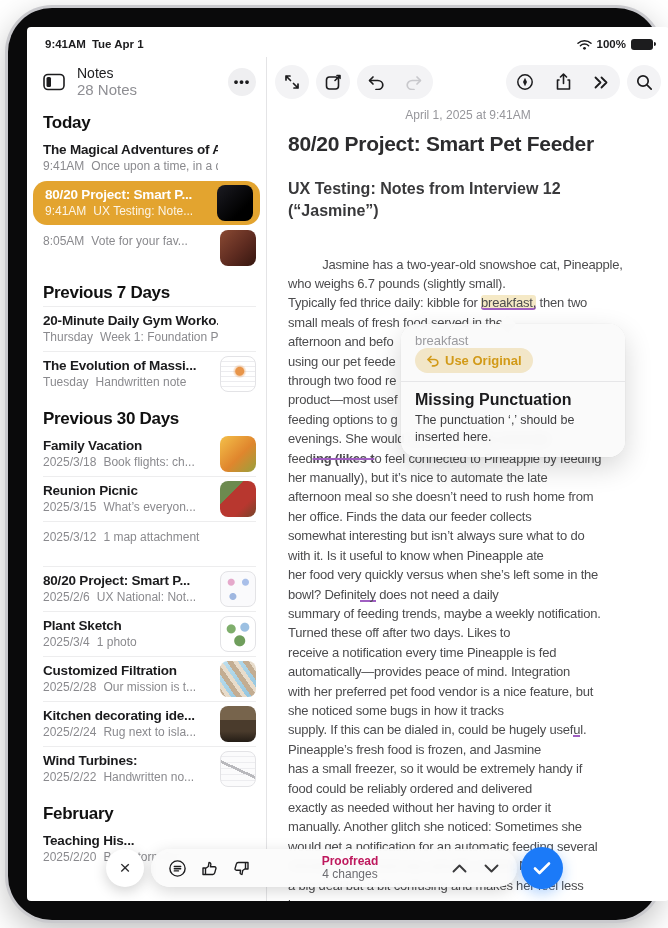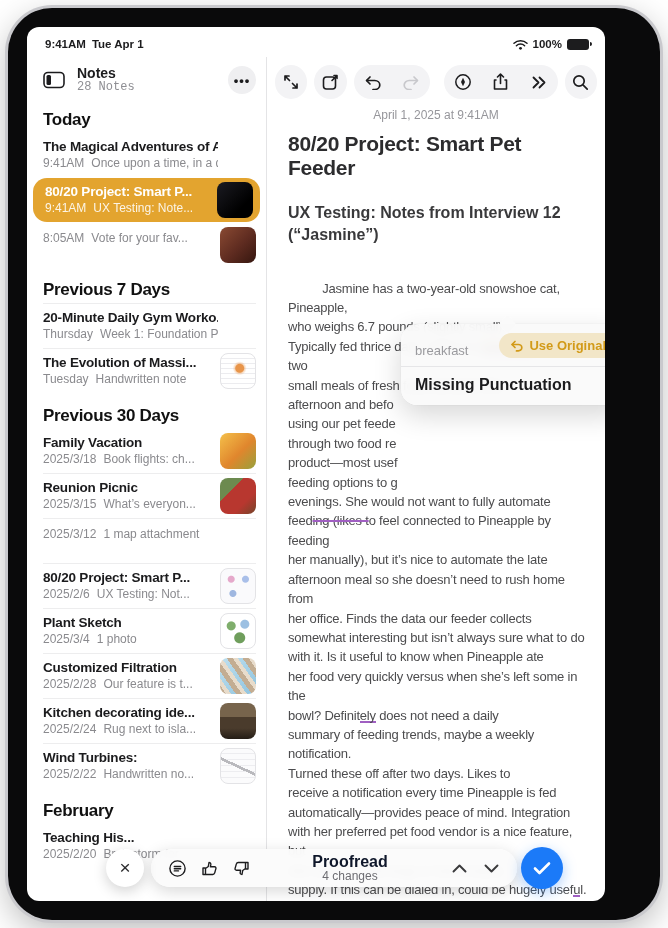--- a/index.html
+++ b/index.html
@@ -1,38 +1,38 @@
 <!DOCTYPE html>
 <html><head>
 <meta charset="utf-8">
 <style>
   html,body{margin:0;padding:0;background:#fff;font-family:"Liberation Sans",sans-serif;
     -webkit-font-smoothing:antialiased;}
   .page{width:668px;height:928px;position:relative;overflow:hidden;background:#fff;}
   .device{position:absolute;left:8px;top:8px;width:652px;height:912px;background:#0a0a0b;
     border-radius:44px;box-shadow:0 0 0 3px #c9c9cd,0 10px 34px rgba(0,0,0,.28);box-sizing:border-box;padding:19px;}
-  .screen{position:relative;width:578px;height:874px;background:#fff;border-radius:12px;overflow:hidden;}
+  .screen{position:relative;width:642px;height:874px;background:#fff;border-radius:4px;overflow:hidden;}
 
   
   .statusbar{height:26px;display:flex;align-items:center;justify-content:space-between;
     padding:4px 16px 0 18px;font-size:11.5px;font-weight:700;color:#1c1c1e;}
   .status-left span{margin-right:6px;}
   .status-right{display:flex;align-items:center;gap:5px;font-weight:600;}
   .battery{width:22px;height:11px;border-radius:3px;background:#1c1c1e;position:relative;}
   .battery:after{content:"";position:absolute;right:-3px;top:3.5px;width:2px;height:4px;background:#1c1c1e;border-radius:0 2px 2px 0;}
 
   .content{display:flex;height:848px;}
 
   
   .sidebar{width:240px;border-right:1px solid #e4e4e6;box-sizing:border-box;overflow:hidden;position:relative;}
   .sidebar-header{display:flex;align-items:center;padding:8px 10px 2px 12px;gap:8px;}
   .sb-toggle{width:30px;height:30px;display:flex;align-items:center;justify-content:center;border-radius:8px;}
   .sb-titles{flex:1;line-height:1.15;}
-  .sb-title{font-size:14px;font-weight:700;color:#1c1c1e;}
-  .sb-sub{font-size:12px;color:#8e8e93;font-family:Liberation Mono, monospace;}
+  .sb-title{font-size:14px;font-weight:400;color:#1c1c1e;}
+  .sb-sub{font-size:15px;color:#8e8e93;}
   .more-btn{width:28px;height:28px;border-radius:50%;background:#efeff1;color:#1c1c1e;
     display:flex;align-items:center;justify-content:center;font-size:13px;font-weight:700;letter-spacing:1px;}
   .section-label{font-size:17px;font-weight:700;color:#111;margin:13px 14px 3px 16px;letter-spacing:-.3px;}
   .item{position:relative;min-height:32px;padding:6px 48px 6px 16px;}
   .item-sep{height:1px;background:#ededee;margin:0 10px 0 16px;}
   .item-title{font-size:13.5px;font-weight:700;color:#1b1b1d;white-space:nowrap;overflow:hidden;letter-spacing:-.2px;}
   .item-meta{font-size:12px;color:#8a8a8e;white-space:nowrap;overflow:hidden;margin-top:2px;}
   .item-meta .time{margin-right:7px;}
   .thumb{position:absolute;right:10px;top:50%;transform:translateY(-50%);width:36px;height:36px;border-radius:8px;}
   .item.selected{background:#e3a42f;border-radius:14px;margin:1px 6px;padding:6px 48px 6px 12px;}
@@ -68,48 +68,48 @@
   .tb-spacer{flex:1;}
   .icon svg{display:block;}
 
   .date-line{text-align:center;font-size:12px;color:#96969b;margin-top:9px;}
   .note-title{font-size:21px;font-weight:700;color:#2c2c2e;letter-spacing:-.3px;margin:10px 20px 0 21px;}
   .note-heading{font-size:16px;font-weight:700;color:#39393b;margin:22px 20px 0 21px;white-space:pre-wrap;line-height:1.35;}
   .note-body{font-size:13px;line-height:19.4px;color:#4c4c4e;margin:14px 18px 0 21px;white-space:pre-wrap;
     letter-spacing:-.2px;overflow:hidden;}
   .seg{white-space:pre-wrap;}
   .seg.highlight{background:#f5e9c6;border-radius:3px;box-shadow:inset 0 -2px 0 #a05fc2;}
-  .seg.strike{text-decoration:line-through;text-decoration-color:#a05fc2;text-decoration-thickness:2px;}
+  .seg.strike{text-decoration:line-through;text-decoration-color:#a05fc2;text-decoration-thickness:2px;font-weight:bold;}
   .seg.purple-u{box-shadow:inset 0 -2px 0 #a05fc2;}
 
   
   .popup{position:absolute;left:134px;top:267px;width:224px;background:rgba(250,250,250,.93);
     border-radius:16px;box-shadow:0 10px 28px rgba(0,0,0,.16),0 0 0 .5px rgba(0,0,0,.04);
     backdrop-filter:blur(6px);z-index:30;}
   .popup-pointer{position:absolute;left:100px;top:-6px;width:13px;height:13px;background:rgba(250,250,250,.96);
     transform:rotate(45deg);border-radius:3px;}
-  .popup-row1{display:flex;align-items:flex-end;justify-content:space-between;padding:9px 8px 8px 14px;}
+  .popup-row1{display:flex;align-items:flex-start;justify-content:space-between;padding:9px 8px 8px 14px;flex-direction:column;}
   .popup-word{font-size:13px;color:#9a9a9e;}
   .use-original{display:flex;align-items:center;gap:5px;background:#f2e6c8;border-radius:14px;
     padding:5px 11px;font-size:13px;font-weight:600;color:#d29a18;}
   .popup-div{height:1px;background:#e6e6e8;margin:0 0;}
   .popup-row2{padding:9px 14px 11px 14px;}
   .popup-title{font-size:16px;font-weight:700;color:#1c1c1e;}
   .popup-body{font-size:12.5px;color:#3e3e40;margin-top:3px;line-height:1.35;}
 
   
   .close-fab{position:absolute;left:79px;top:822px;width:38px;height:38px;border-radius:50%;background:#fff;
     box-shadow:0 4px 14px rgba(0,0,0,.18);display:flex;align-items:center;justify-content:center;
     font-size:19px;color:#2c2c2e;z-index:51;font-weight:500;}
   .pf-bar{position:absolute;left:124px;top:822px;width:366px;height:38px;border-radius:20px;
     background:rgba(251,251,251,.95);box-shadow:0 4px 16px rgba(0,0,0,.16);display:flex;align-items:center;
     padding:0 10px;box-sizing:border-box;z-index:50;backdrop-filter:blur(5px);}
   .pf-icon{width:32px;display:flex;justify-content:center;}
   .pf-center{flex:1;text-align:center;line-height:1.1;}
-  .pf-title{font-size:16px;font-weight:700;color:#0f172a;}
+  .pf-title{font-size:12px;font-weight:700;color:#be185d;}
   .pf-sub{font-size:12px;color:#6d6d72;}
   .check-fab{position:absolute;left:494px;top:820px;width:42px;height:42px;border-radius:50%;background:#1b7af8;
     display:flex;align-items:center;justify-content:center;z-index:51;box-shadow:0 4px 14px rgba(27,122,248,.35);}
 </style>
 </head>
 <body>
 
 <div class="page">
  <div class="device">
   <div class="bezel">
@@ -191,33 +191,33 @@
           <div class="item-meta"><span class="time">2025/3/15</span><span>What’s everyon...</span></div>
           <div class="thumb th-picnic"></div>
         </div>
         <div class="item-sep"></div>
         <div class="item">
           <div class="item-meta"><span class="time">2025/3/12</span><span>1 map attachment</span></div>
         </div>
         <div class="item-sep"></div>
         <div class="item">
           <div class="item-title">80/20 Project: Smart P...</div>
-          <div class="item-meta"><span class="time">2025/2/6</span><span>UX Testing: Not...</span></div>
+          <div class="item-meta"><span class="time">2025/2/6</span><span>UX National: Not...</span></div>
           <div class="thumb th-diagram"></div>
         </div>
         <div class="item-sep"></div>
         <div class="item">
           <div class="item-title">Plant Sketch</div>
           <div class="item-meta"><span class="time">2025/3/4</span><span>1 photo</span></div>
           <div class="thumb th-plants"></div>
         </div>
         <div class="item-sep"></div>
         <div class="item">
           <div class="item-title">Customized Filtration</div>
-          <div class="item-meta"><span class="time">2025/2/28</span><span>Our feature is t...</span></div>
+          <div class="item-meta"><span class="time">2025/2/28</span><span>Our mission is t...</span></div>
           <div class="thumb th-filter"></div>
         </div>
         <div class="item-sep"></div>
         <div class="item">
           <div class="item-title">Kitchen decorating ide...</div>
           <div class="item-meta"><span class="time">2025/2/24</span><span>Rug next to isla...</span></div>
           <div class="thumb th-portrait"></div>
         </div>
         <div class="item-sep"></div>
         <div class="item">
@@ -341,20 +341,21 @@
                         <path d="M5 1.5 2 4.5 5 7.5"></path>
                         <path d="M2.3 4.5h6a3.5 3.2 0 0 1 0 6.4H6.5"></path>
                       </svg>
               </span>
               <span>Use Original</span>
             </span>
           </div>
           <div class="popup-div"></div>
           <div class="popup-row2">
             <div class="popup-title">Missing Punctuation</div>
+            <div class="popup-body">The punctuation ‘,’ should be inserted here.</div>
           </div>
         </div>
       </main>
     </div>
 
     <div class="close-fab">
       <span>×</span>
     </div>
     <div class="pf-bar">
       <div class="pf-icon icon">

